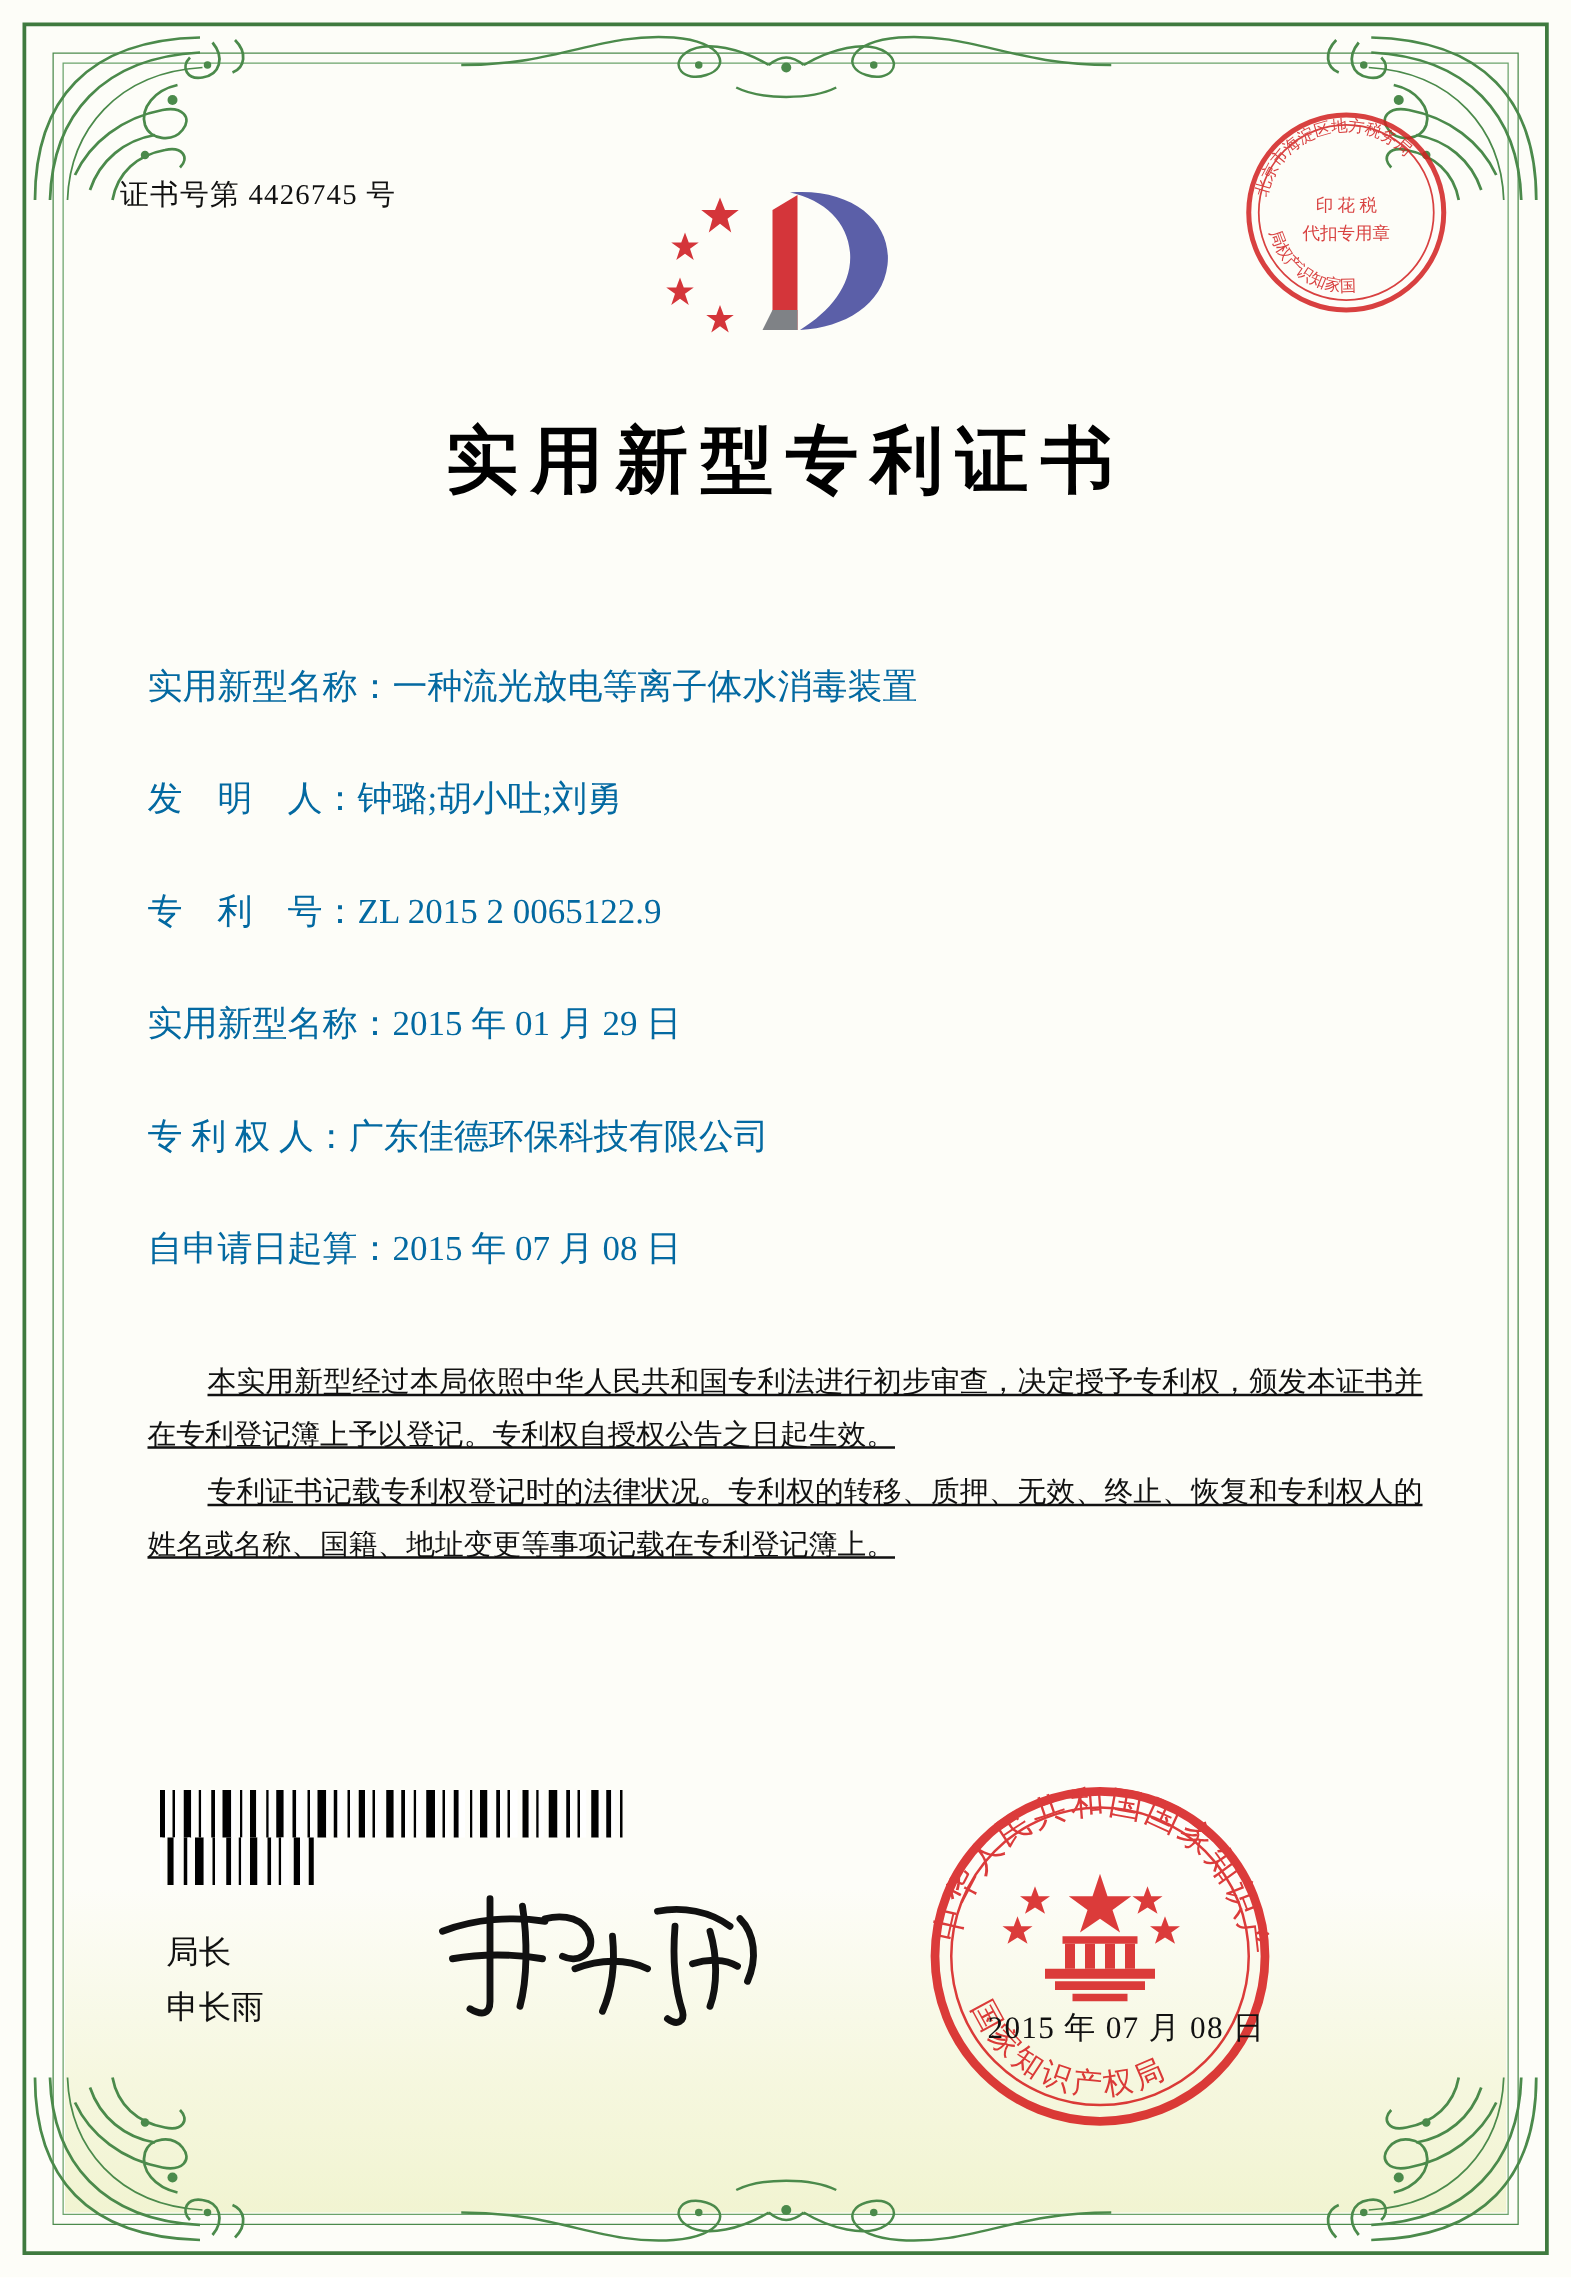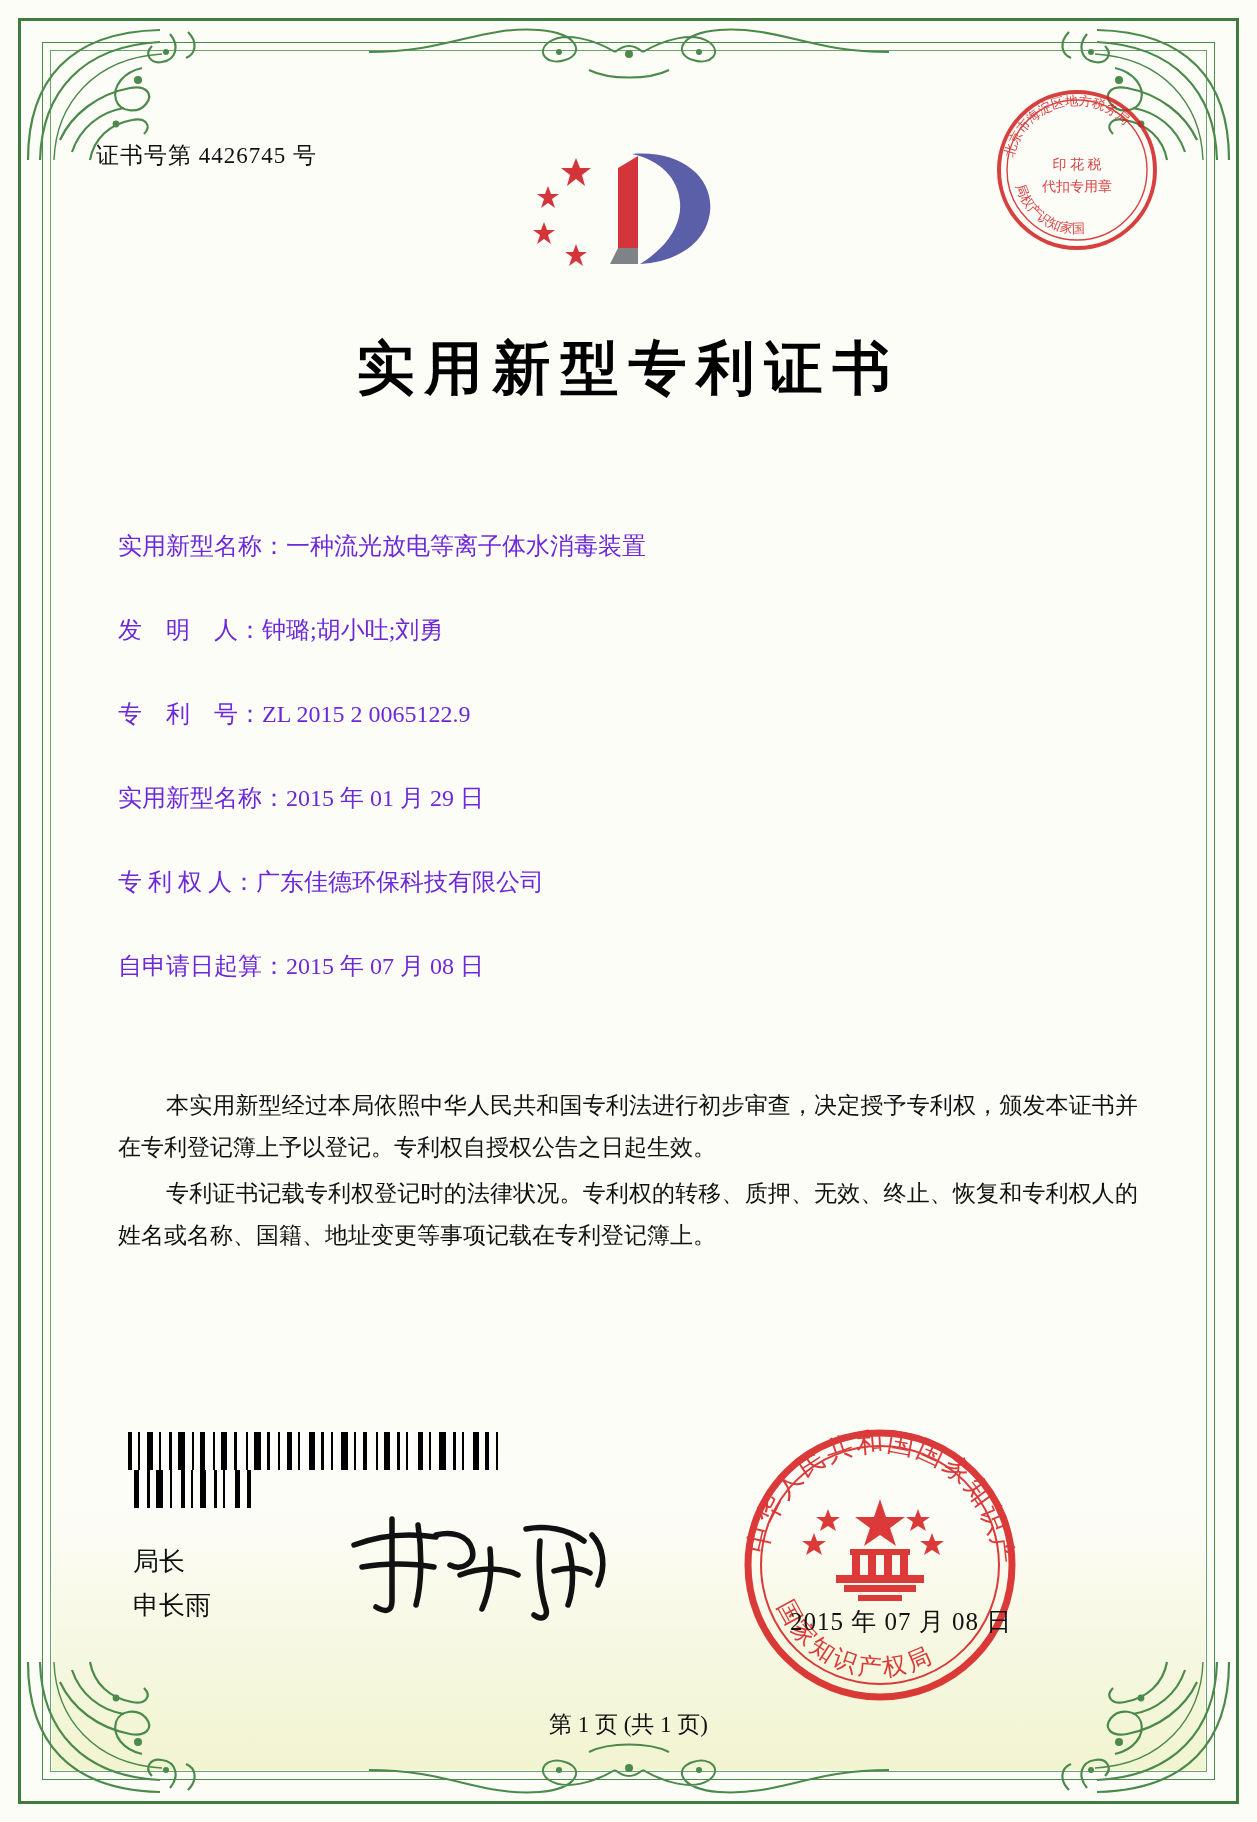--- a/index.html
+++ b/index.html
@@ -114,22 +114,22 @@
     font-family: "DejaVu Serif", "Liberation Serif", serif;
   }
 
   .fields {
     position: absolute;
     left: 118px;
     top: 530px;
     width: 1000px;
   }
   .field {
-    font-size: 24px;
-    color: #6d28d9;
+    font-size: 28px;
+    color: #0369a1;
     margin-bottom: 52px;
     white-space: nowrap;
   }
   .field .lbl {
     display: inline-block;
   }
   .field .val {
     display: inline-block;
   }
 
@@ -139,20 +139,21 @@
     top: 1085px;
     width: 1020px;
     font-size: 23px;
     line-height: 42px;
     color: #111;
     text-align: justify;
   }
   .paragraphs p {
     margin: 0 0 4px 0;
     text-indent: 48px;
+    text-decoration: underline;
   }
 
   
   .barcode {
     position: absolute;
     left: 128px;
     top: 1432px;
     width: 370px;
     height: 38px;
   }
@@ -464,16 +465,15 @@
           <rect x="144" y="130" width="8" height="20"></rect>
           <rect x="160" y="130" width="8" height="20"></rect>
           <rect x="110" y="124" width="60" height="6"></rect>
           <rect x="118" y="170" width="44" height="6"></rect>
         </g>
       </g>
     </svg>
 
     <div class="issue-date">2015 年 07 月 08 日</div>
 
-    <div class="page-no">第 1 页 (共 1 页)</div>
 
   </div>
 </div>
 
 </body></html>

